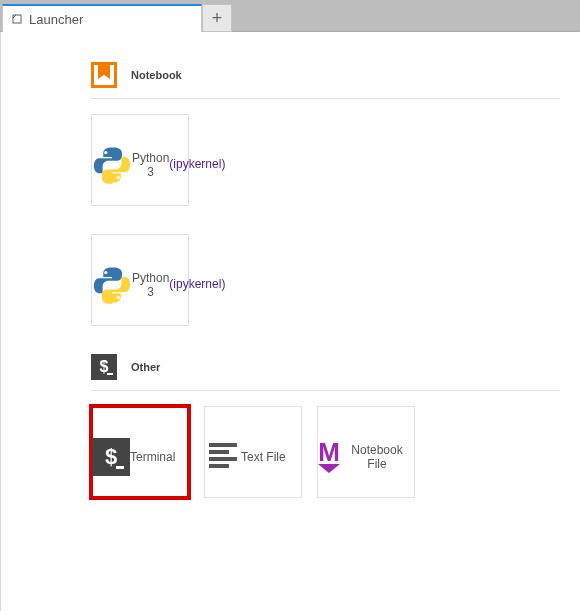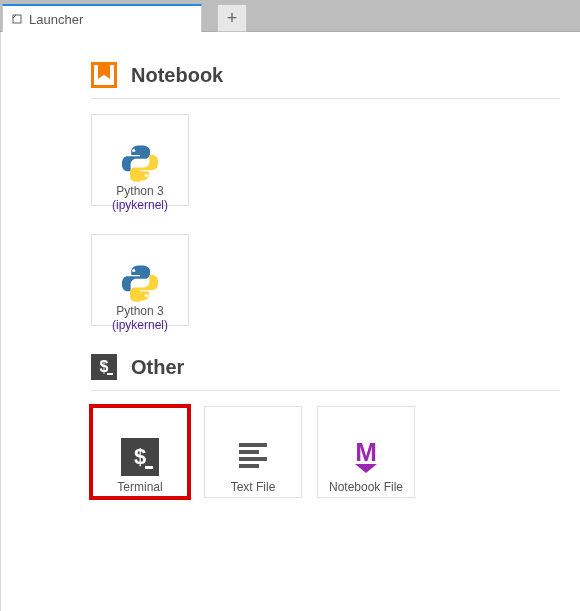--- a/index.html
+++ b/index.html
@@ -18,21 +18,20 @@
     height: 31px;
     border-bottom: 1px solid #a9a9a9;
     display: flex;
     align-items: flex-end;
   }
   .tabstrip {
     display: flex;
     align-items: flex-end;
     height: 31px;
     padding-left: 2px;
-    gap: 15px;
   }
   .tab {
     background: #ffffff;
     border: 1px solid #c7c7c7;
     border-bottom: none;
     border-top: 2px solid #1e88e5;
     height: 28px;
     box-sizing: border-box;
     display: flex;
     align-items: center;
@@ -84,39 +83,39 @@
   .section-icon {
     width: 26px;
     height: 26px;
     display: flex;
     align-items: center;
     justify-content: center;
     margin-right: 14px;
   }
   .section-title {
     font-weight: 700;
-    font-size: 20px;
+    font-size: 11px;
     color: #434343;
   }
   .cards {
     display: flex;
     gap: 15px;
     margin-top: 15px;
     flex-wrap: wrap;
   }
   .card {
     width: 98px;
     height: 92px;
     border: 1px solid #e0e0e0;
     background: #fff;
     display: flex;
-    flex-direction: column;
+    flex-direction: row;
     align-items: center;
     justify-content: flex-start;
-    padding-top: 28px;
+    padding-top: 10px;
     box-sizing: border-box;
     cursor: pointer;
     position: relative;
   }
   .card-icon-wrap {
     height: 44px;
     display: flex;
     align-items: center;
     justify-content: center;
   }

